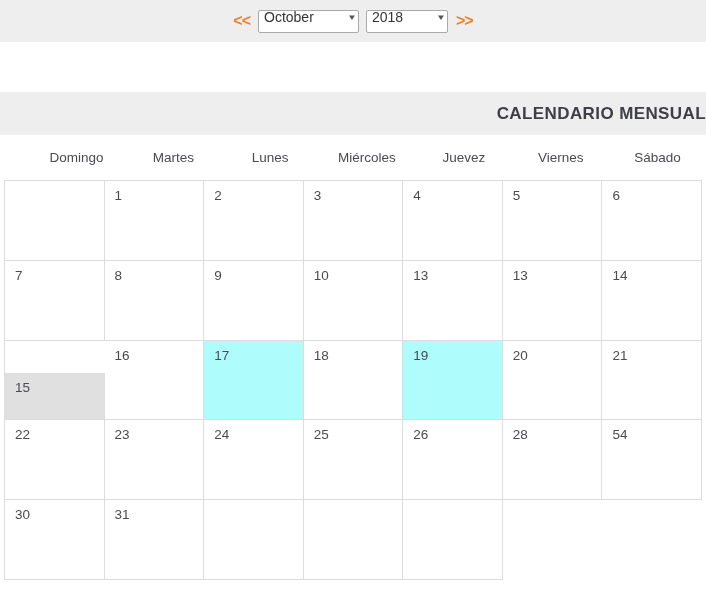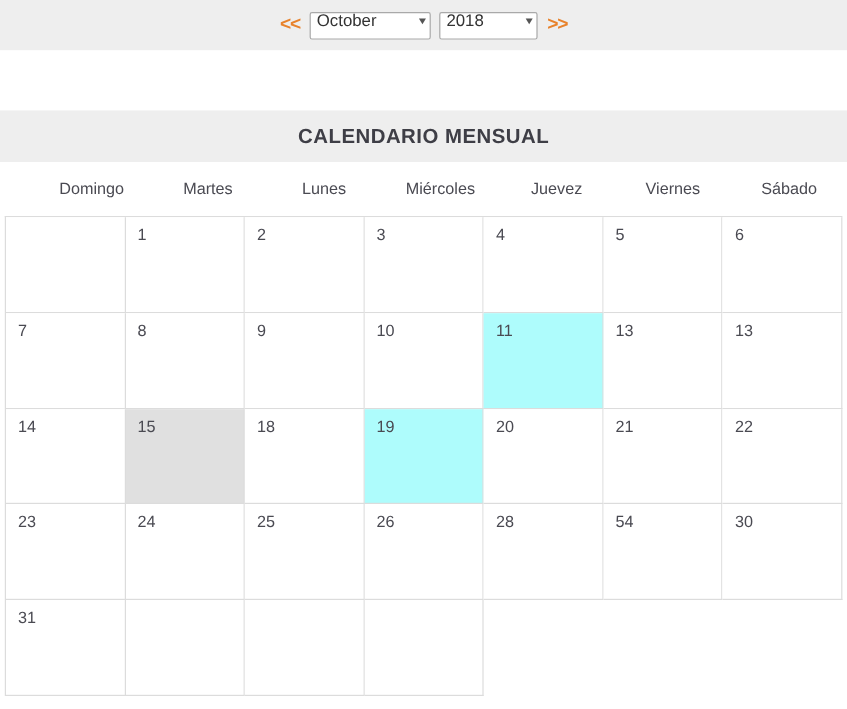--- a/index.html
+++ b/index.html
@@ -72,21 +72,21 @@
     height: 50px;
     background: #ffffff;
   }
 
   
   .cal-title {
     height: 43px;
     background: #eeeeee;
     display: flex;
     align-items: center;
-    justify-content: center;
+    justify-content: flex-end;
     font-size: 17px;
     font-weight: bold;
     color: #3e3e46;
     letter-spacing: 0.4px;
   }
 
   
   .weekdays {
     display: grid;
     grid-template-columns: repeat(7, 1fr);
@@ -115,21 +115,21 @@
     border-right: 1px solid #dcdcdc;
     border-bottom: 1px solid #dcdcdc;
     padding: 8px 0 0 10px;
     box-sizing: border-box;
     font-size: 13.5px;
     color: #4a4a52;
     background: #ffffff;
     overflow: hidden;
   }
   .day-cell.empty { color: transparent; }
-  .day-cell.today { background: #e0e0e0; }
+  .day-cell.today { background: #e0e0e0; margin-top: 32px; }
   .day-cell.marked { background: #aefcfc; }
   .day-number { display: block; line-height: 1; }
 </style>
 </head>
 <body>
 
 <div class="nav-bar">
   <span class="nav-arrow">&lt;&lt;</span>
 
   <span class="nav-select month">
@@ -188,36 +188,39 @@
     </div>
     <div class="day-cell">
       <span class="day-number">8</span>
     </div>
     <div class="day-cell">
       <span class="day-number">9</span>
     </div>
     <div class="day-cell">
       <span class="day-number">10</span>
     </div>
-    <div class="day-cell marked">
-      <span class="day-number">11</span>
-    </div>
     <div class="day-cell">
       <span class="day-number">13</span>
     </div>
     <div class="day-cell">
       <span class="day-number">13</span>
     </div>
     <div class="day-cell">
       <span class="day-number">14</span>
     </div>
     <div class="day-cell today">
       <span class="day-number">15</span>
     </div>
     <div class="day-cell">
+      <span class="day-number">16</span>
+    </div>
+    <div class="day-cell marked">
+      <span class="day-number">17</span>
+    </div>
+    <div class="day-cell">
       <span class="day-number">18</span>
     </div>
     <div class="day-cell marked">
       <span class="day-number">19</span>
     </div>
     <div class="day-cell">
       <span class="day-number">20</span>
     </div>
     <div class="day-cell">
       <span class="day-number">21</span>

